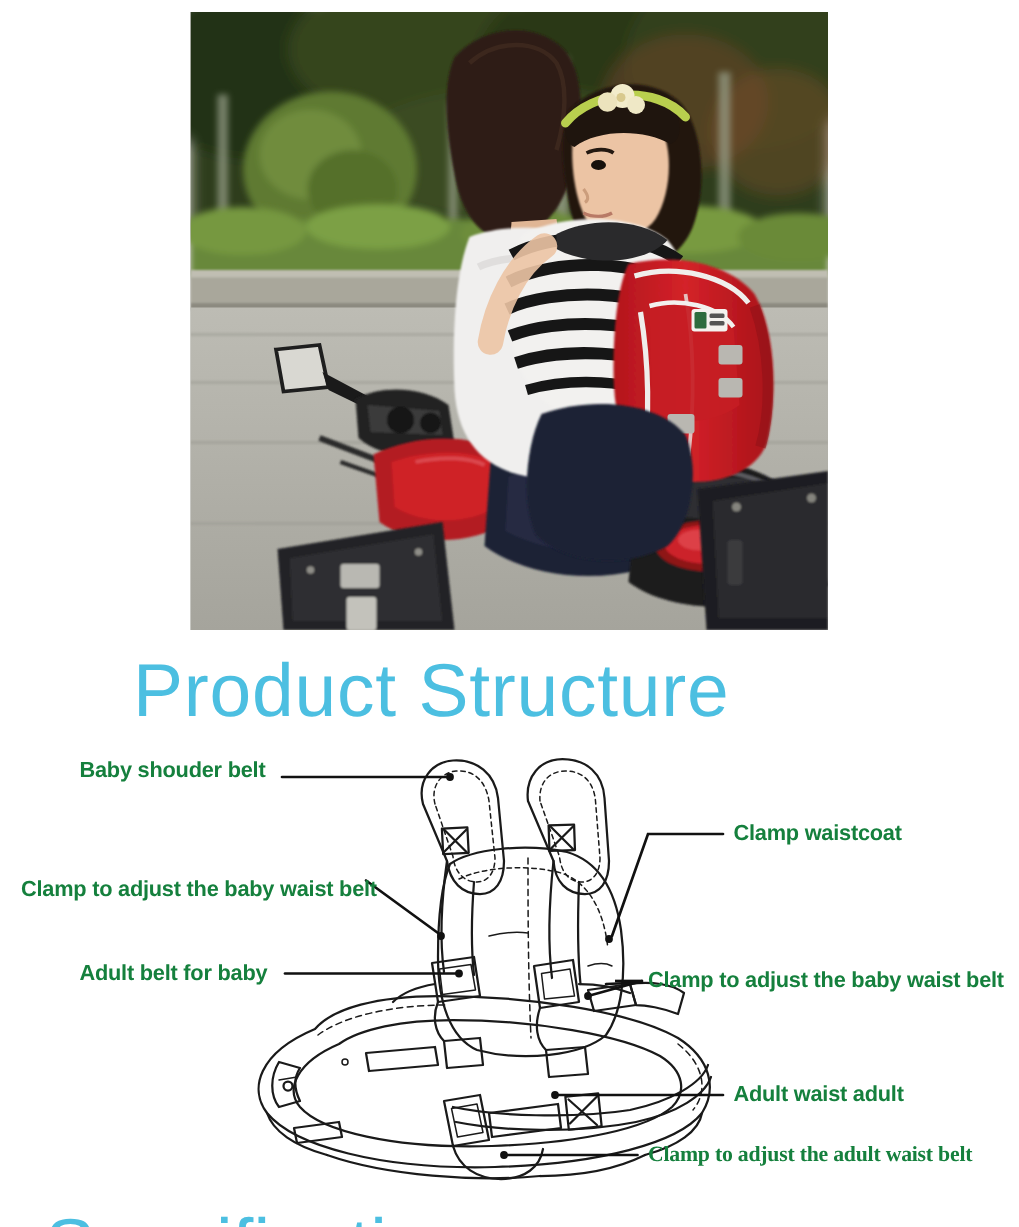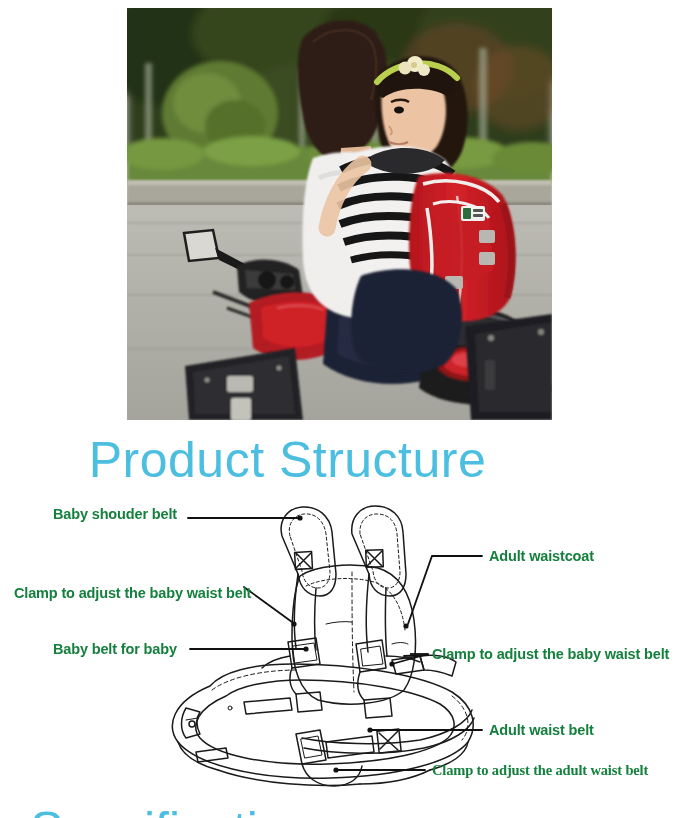--- a/index.html
+++ b/index.html
@@ -433,25 +433,25 @@
 
   <svg style="position:absolute;left:0;top:0;width:679px;height:295px;pointer-events:none" viewBox="0 0 679 295">
     <line x1="410" y1="158" x2="428" y2="158" stroke="#111" stroke-width="1.8"></line>
   </svg>
 </div>
 
 <div class="callout" style="left:53px; top:506px;">Baby shouder belt</div>
 
 <div class="callout" style="left:14px; top:585px;">Clamp to adjust the baby waist belt</div>
 
-<div class="callout" style="left:53px; top:641px;">Baby belt for baby</div>
-
-<div class="callout" style="left:489px; top:548px;">Adult waistcoat</div>
+<div class="callout" style="left:53px; top:641px;">Adult belt for baby</div>
+
+<div class="callout" style="left:489px; top:548px;">Clamp waistcoat</div>
 
 <div class="callout" style="left:432px; top:646px;">Clamp to adjust the baby waist belt</div>
 
-<div class="callout" style="left:489px; top:722px;">Adult waist belt</div>
+<div class="callout" style="left:489px; top:722px;">Adult waist adult</div>
 
 <div class="callout" style="left:432px; top:762px;font-family:Liberation Serif, serif;">Clamp to adjust the adult waist belt</div>
 
 <div class="next-heading">
   <span>Specification</span>
 </div>
 
 </body></html>

